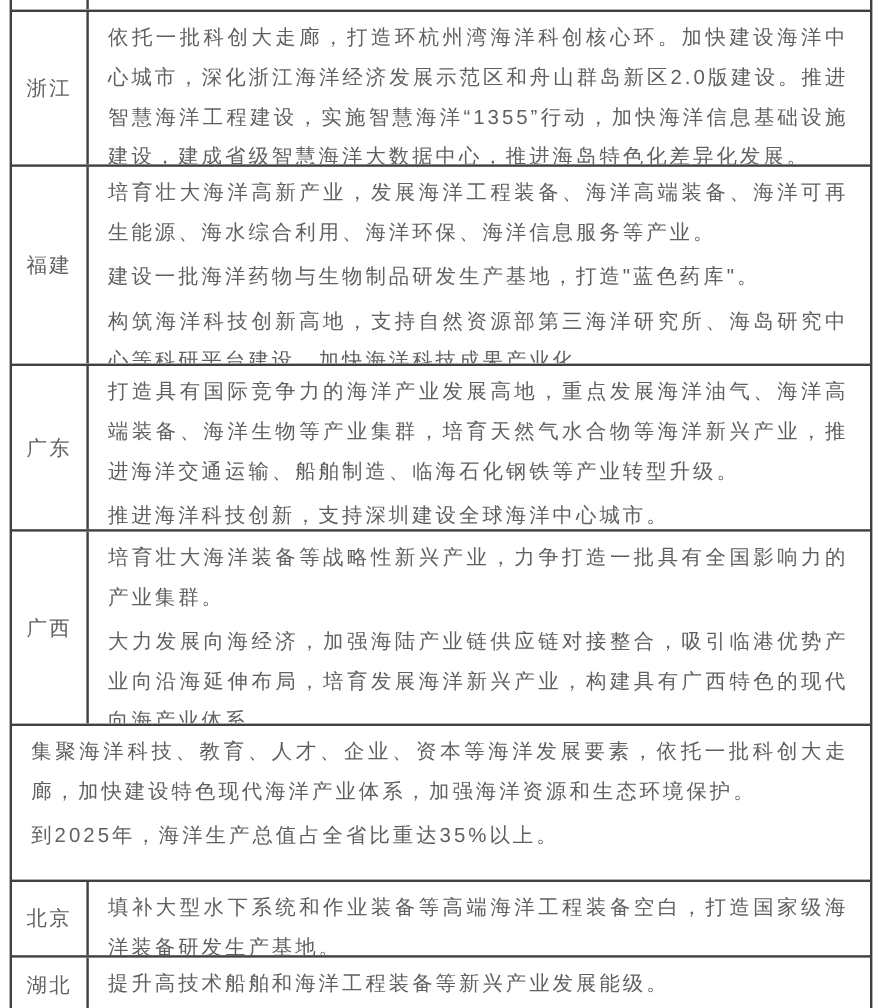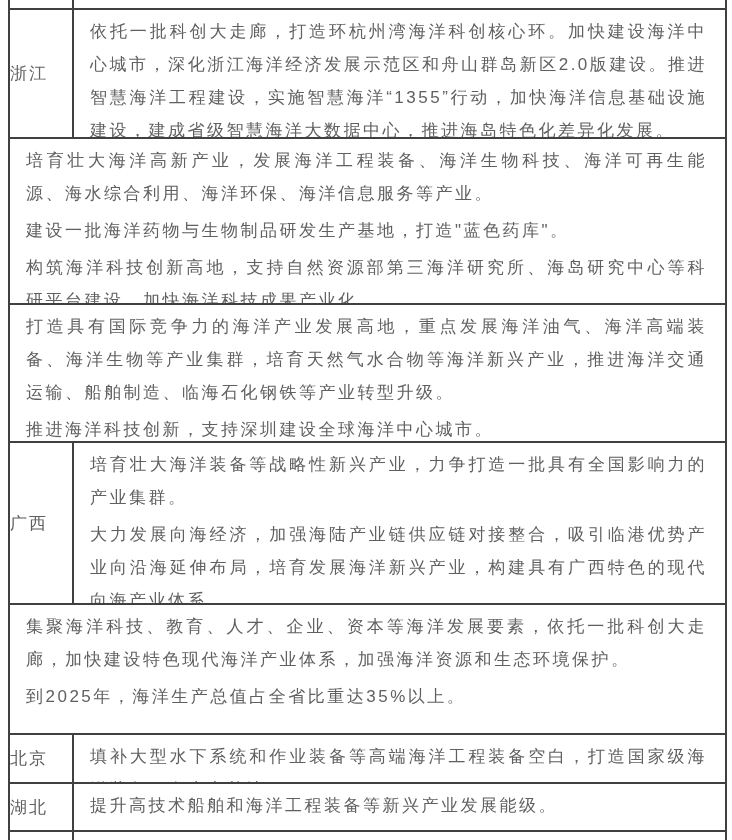--- a/index.html
+++ b/index.html
@@ -33,20 +33,21 @@
     display: flex;
     align-items: stretch;
     border-bottom: 2px solid var(--border);
     overflow: hidden;
   }
   .td-province {
     flex: 0 0 64px;
     border-right: 2px solid var(--border);
     display: flex;
     align-items: center;
+    justify-content: center;
     color: var(--text);
     font-size: 17px;
     letter-spacing: 2px;
   }
   .td-content {
     flex: 1 1 auto;
     padding: 1px 14px 0 12px;
     color: var(--text);
     font-size: 17px;
     line-height: 33px;
@@ -55,21 +56,21 @@
     overflow: hidden;
   }
   .para { margin: 4px; }
   
   .partial-top    { height: 38px; }
   .r1 { height: 129px; }
   .r2 { height: 166px; }
   .r3 { height: 138px; }
   .r4 { height: 162px; }
   .r5 { height: 130px; }
-  .r6 { height: 49px;  }
+  .r6 { height: 63px;  }
   .r7 { height: 48px;  }
   .partial-bottom { height: 40px; border-bottom: none; }
 </style>
 </head>
 <body>
 
 <div class="viewport">
   <div class="doc-table">
     <div class="tr partial-top">
       <div class="td-province"></div>
@@ -78,27 +79,33 @@
 
     <div class="tr r1">
     <div class="td-province">
       <span>浙江</span>
     </div>
     <div class="td-content">
           <p class="para">依托一批科创大走廊，打造环杭州湾海洋科创核心环。加快建设海洋中心城市，深化浙江海洋经济发展示范区和舟山群岛新区2.0版建设。推进智慧海洋工程建设，实施智慧海洋“1355”行动，加快海洋信息基础设施建设，建成省级智慧海洋大数据中心，推进海岛特色化差异化发展。</p>
         </div>
   </div>
       <div class="tr r2">
+    <div class="td-province">
+      <span>福建</span>
+    </div>
     <div class="td-content">
-          <p class="para">培育壮大海洋高新产业，发展海洋工程装备、海洋生物科技、海洋可再生能源、海水综合利用、海洋环保、海洋信息服务等产业。</p>
+          <p class="para">培育壮大海洋高新产业，发展海洋工程装备、海洋高端装备、海洋可再生能源、海水综合利用、海洋环保、海洋信息服务等产业。</p>
           <p class="para">建设一批海洋药物与生物制品研发生产基地，打造"蓝色药库"。</p>
           <p class="para">构筑海洋科技创新高地，支持自然资源部第三海洋研究所、海岛研究中心等科研平台建设，加快海洋科技成果产业化。</p>
         </div>
   </div>
       <div class="tr r3">
+    <div class="td-province">
+      <span>广东</span>
+    </div>
     <div class="td-content">
           <p class="para">打造具有国际竞争力的海洋产业发展高地，重点发展海洋油气、海洋高端装备、海洋生物等产业集群，培育天然气水合物等海洋新兴产业，推进海洋交通运输、船舶制造、临海石化钢铁等产业转型升级。</p>
           <p class="para">推进海洋科技创新，支持深圳建设全球海洋中心城市。</p>
         </div>
   </div>
       <div class="tr r4">
     <div class="td-province">
       <span>广西</span>
     </div>
     <div class="td-content">

